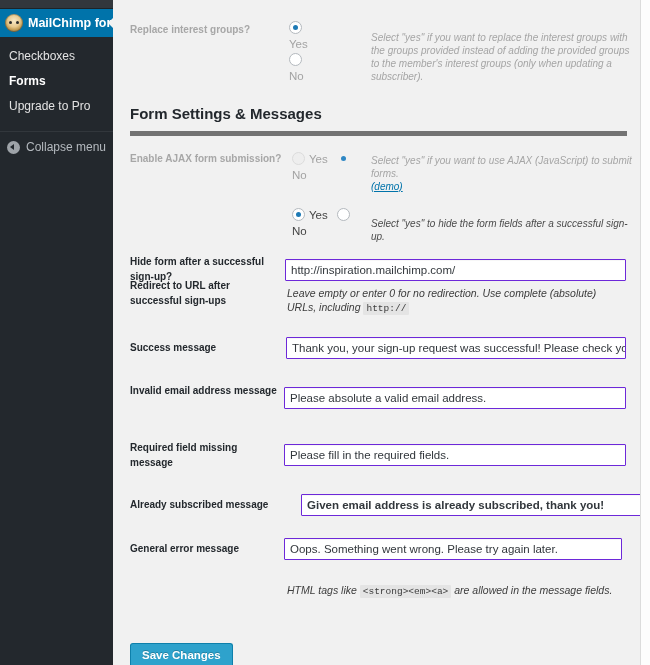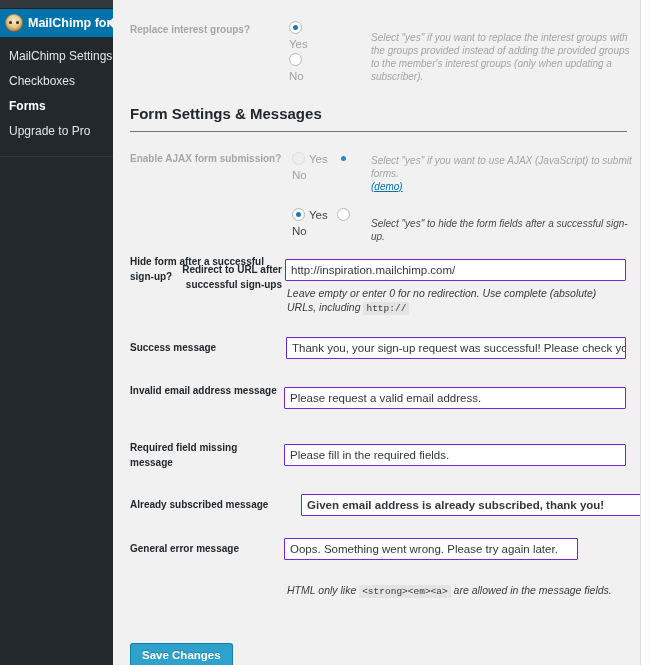--- a/index.html
+++ b/index.html
@@ -207,21 +207,21 @@
 
   
   .section-h {
     position: absolute;
     left: 17px;
     width: 497px;
     font-size: 15px;
     font-weight: bold;
     color: #23282d;
     padding-bottom: 9px;
-    border-bottom: 1px solid #737373;
+    border-bottom: 5px solid #737373;
   }
 
   
   .tinput {
     position: absolute;
     height: 22px;
     background: #fff;
     border: 1px solid #6d28d9;
     box-shadow: 0 1px 1px rgba(0,0,0,.035) inset;
     font-family: "Liberation Sans", sans-serif;
@@ -279,35 +279,36 @@
     <div class="sb-top-strip"></div>
 
     <div class="sb-brand">
       <span class="monkey"></span>
       <span>MailChimp for WR</span>
       <span class="brand-arrow"></span>
     </div>
 
     <div class="sb-list">
       <div class="sb-item">
-        <span>MailChimp Settings</span>
-      </div>
-      <div class="sb-item">
         <span>Checkboxes</span>
       </div>
       <div class="sb-item active">
         <span>Forms</span>
       </div>
       <div class="sb-item">
         <span>Upgrade to Pro</span>
       </div>
     </div>
 
     <div class="sb-sep"></div>
 
+    <div class="sb-collapse">
+      <span class="collapse-icon"></span>
+      <span>Collapse menu</span>
+    </div>
   </div>
 
   <div id="main">
 
     <div class="frow" style="top:20px;">
       <div class="flabel muted" style="top:2px;">Replace interest groups?</div>
       <div class="radios muted" style="top:0px; left:176px; width:46px;">
         <span class="radio checked"></span><br>
         <span class="rlabel">Yes</span><br>
         <span class="radio"></span><br>
@@ -332,55 +333,55 @@
 
     <div class="frow" style="top:207px;">
       <div class="flabel" style="top:0px;margin-top:47px;">Hide form after a successful sign-up?</div>
       <div class="radios" style="top:0px; left:179px; width:72px;">
         <span class="radio checked"></span><span class="rlabel">Yes</span><span class="radio"></span><span class="rlabel">No</span>
       </div>
       <div class="fdesc dark" style="top:10px; left:258px;">Select "yes" to hide the form fields after a successful sign-up.</div>
     </div>
 
     <div class="frow" style="top:262px;">
-      <div class="flabel" style="top:0px;text-align:right;">Redirect to URL after successful sign-ups</div>
+      <div class="flabel" style="top:16px;">Redirect to URL after successful sign-ups</div>
       <div class="tinput" style="left:172px; top:-3px; width:341px;">http://inspiration.mailchimp.com/</div>
       <div class="helper" style="left:174px; top:24px; width:340px;">
         <span>Leave empty or enter 0 for no redirection. Use complete (absolute) URLs, including</span>
         <code class="inline">http://</code>
       </div>
     </div>
 
     <div class="frow" style="top:340px;">
       <div class="flabel" style="top:0px;">Success message</div>
       <div class="tinput" style="left:173px; top:-3px; width:340px;">Thank you, your sign-up request was successful! Please check your</div>
     </div>
 
     <div class="frow" style="top:383px;">
       <div class="flabel" style="top:0px;">Invalid email address message</div>
-      <div class="tinput" style="left:171px; top:4px; width:342px;">Please request a valid email address.</div>
+      <div class="tinput" style="left:171px; top:4px; width:342px;">Please absolute a valid email address.</div>
     </div>
 
     <div class="frow" style="top:440px;">
       <div class="flabel" style="top:0px;">Required field missing message</div>
       <div class="tinput" style="left:171px; top:4px; width:342px;">Please fill in the required fields.</div>
     </div>
 
     <div class="frow" style="top:497px;">
       <div class="flabel" style="top:0px; width:160px;">Already subscribed message</div>
       <div class="tinput" style="left:188px; top:-3px; width:408px;font-weight:bold;">Given email address is already subscribed, thank you!</div>
     </div>
 
     <div class="frow" style="top:541px;">
       <div class="flabel" style="top:0px;">General error message</div>
-      <div class="tinput" style="left:171px; top:-3px; width:294px;">Oops. Something went wrong. Please try again later.</div>
+      <div class="tinput" style="left:171px; top:-3px; width:338px;">Oops. Something went wrong. Please try again later.</div>
     </div>
 
     <div class="helper" style="left:174px; top:583px; width:345px;">
-      <span>HTML only like</span>
+      <span>HTML tags like</span>
       <code class="inline">&lt;strong&gt;&lt;em&gt;&lt;a&gt;</code>
       <span>are allowed in the message fields.</span>
     </div>
 
     <div class="btn-save" style="left:17px; top:623px;margin-top:20px;">Save Changes</div>
 
   </div>
 
   <div id="rail"></div>
 

